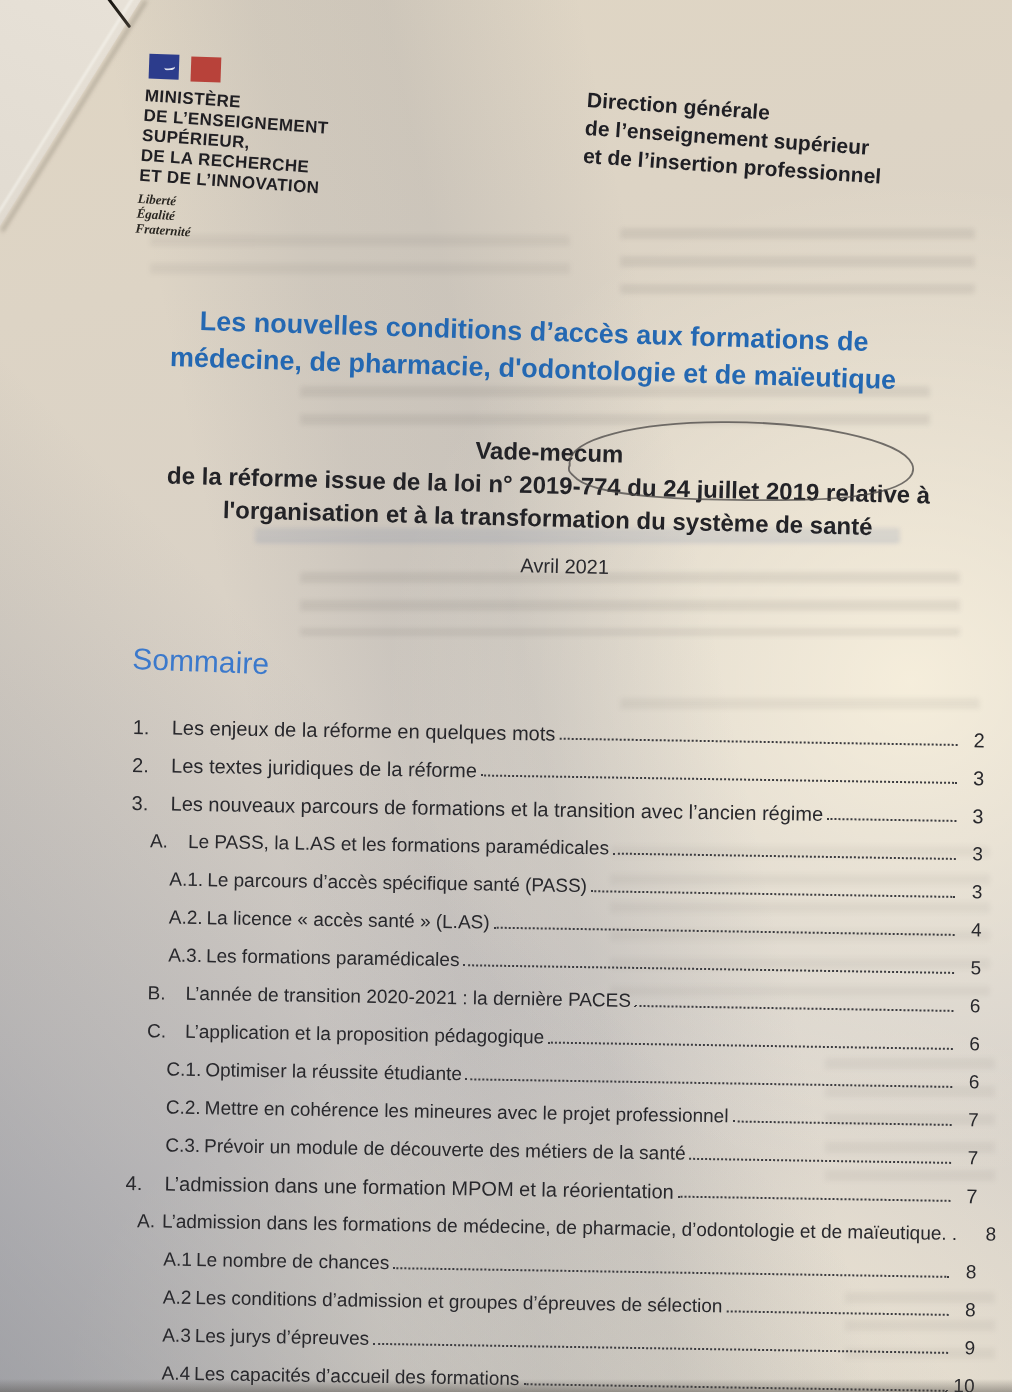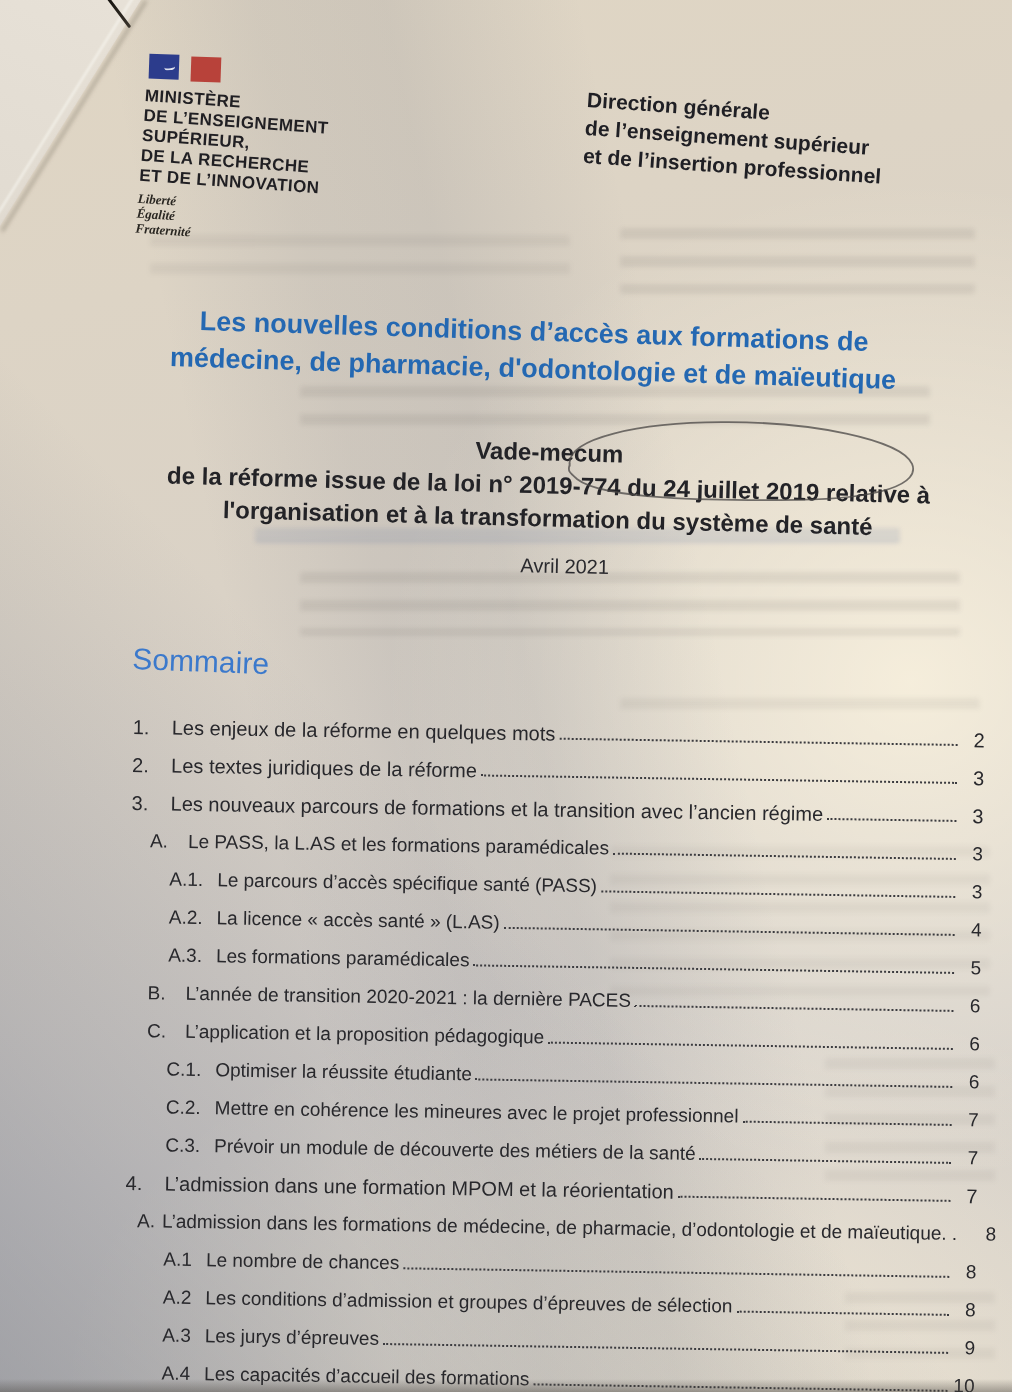--- a/index.html
+++ b/index.html
@@ -83,21 +83,21 @@
   .sommaire{position:absolute;left:133px;top:642px;z-index:5;font-size:30px;
     transform:rotate(2.2deg);transform-origin:0 0;}
 
   
   .toc{position:absolute;left:133px;top:716px;width:852px;z-index:5;
     transform:rotate(0.9deg);transform-origin:0 0;color:#28282c;}
   .toc-row{display:flex;align-items:baseline;font-size:19px;line-height:22px;margin-bottom:16px;}
   .toc-row.lvl-1{font-size:20px;}
   .lvl-1{padding-left:0;}   .lvl-1 .toc-label{min-width:39px;}
   .lvl-2{padding-left:19px;}.lvl-2 .toc-label{min-width:38px;}
-  .lvl-3{padding-left:39px;}.lvl-3 .toc-label{margin-right:14px;}
+  .lvl-3{padding-left:39px;}.lvl-3 .toc-label{margin-right:4px;}
   .lvl-2x{padding-left:12px;}.lvl-2x .toc-label{margin-right:7px;}
   .toc-text{white-space:nowrap;}
   .toc-dots{flex:1 1 auto;min-width:8px;align-self:flex-end;margin:0 3px 5px 4px;
     border-bottom:2px dotted #3b3b3f;}
   .no-dots .toc-dots{border-bottom:none;}
   .toc-page{min-width:24px;text-align:right;}
 </style>
 </head>
 <body>
 

